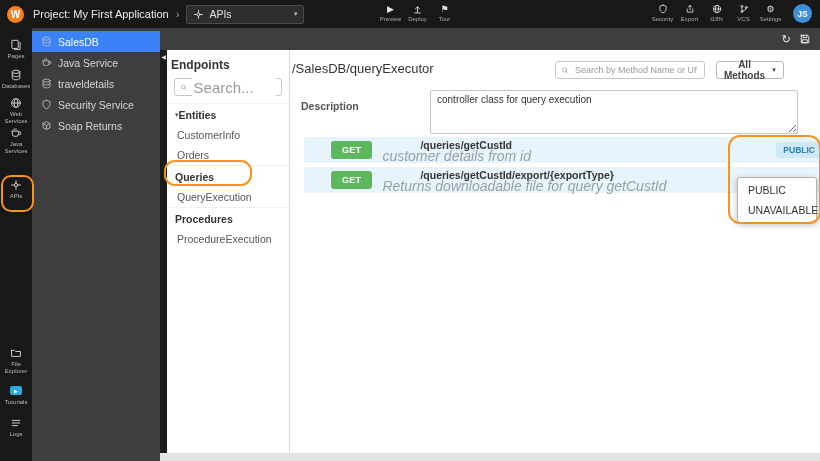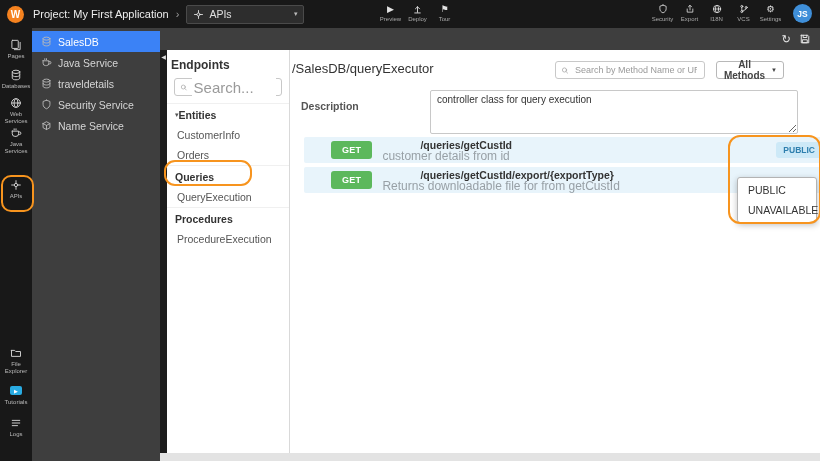--- a/index.html
+++ b/index.html
@@ -78,21 +78,21 @@
   .methods-btn .caret{font-size:6px;}
   .desc-label{position:absolute;left:11px;top:50px;font-size:10.5px;font-weight:bold;color:#555;}
   .desc-area{position:absolute;left:140px;top:40px;width:368px;height:44px;border:1px solid #c8c8c8;border-radius:2px;font-size:10px;
              font-family:inherit;color:#333;padding:3px 6px;box-sizing:border-box;resize:both;}
   .api-row{position:absolute;left:14px;width:511px;height:26px;background:#E8F4FB;display:flex;align-items:center;border-radius:2px;cursor:pointer;padding-left:24px;}
   .api-row.row1{top:87px;}
   .api-row.row2{top:117px;}
   .method-badge{margin-left:3px;background:#5CB85C;color:#fff;font-size:9px;font-weight:bold;padding:4px 11px;border-radius:3px;letter-spacing:.3px;}
   .row-text{margin-left:10px;}
   .row-path{font-size:10.5px;font-weight:bold;color:#333;line-height:12px;margin-left:38px;}
-  .row-sub{font-size:12px;color:#98a0a6;line-height:10px;}
+  .row-sub{font-size:14px;font-style:italic;color:#98a0a6;line-height:10px;}
   .access-chip{margin-left:auto;margin-right:10px;background:#CDE9F7;border:0;color:#2E7FAE;font-size:8.5px;font-weight:bold;
                padding:3px 7px;border-radius:3px;display:flex;align-items:center;gap:4px;cursor:pointer;font-family:inherit;}
   .access-chip .chip-caret{font-size:6px;}
   .access-menu{position:absolute;left:447px;top:127px;width:80px;background:#fff;border:1px solid #b3b3b3;border-radius:3px;
                box-shadow:0 2px 6px rgba(0,0,0,.25);z-index:5;box-sizing:border-box;padding:2px 0;}
   .menu-item{padding:4px 10px;font-size:10.5px;color:#333;cursor:pointer;}
 
   
   .hscroll{position:absolute;left:160px;bottom:0;width:660px;height:8px;background:#e3e3e3;cursor:pointer;}
 
@@ -343,21 +343,21 @@
           </svg>
         </span>
       <span>Security Service</span>
     </div>
     <div class="core-item">
       <span class="c-icon">
           <svg class="sv" width="11" height="11" viewBox="0 0 16 16">
             <use href="#icon-box"></use>
           </svg>
         </span>
-      <span>Name Service</span>
+      <span>Soap Returns</span>
     </div>
   </div>
 
   <div class="app-strip">
     <span class="strip-actions">
       <span class="s-icon">↻</span>
       <span class="s-icon">
           <svg class="sv" width="12" height="12" viewBox="0 0 16 16">
             <use href="#icon-save"></use>
           </svg>
@@ -418,21 +418,21 @@
       <button class="access-chip">
         <span>PUBLIC</span>
         <span class="chip-caret">▾</span>
       </button>
     </div>
 
     <div class="api-row row2">
       <span class="method-badge">GET</span>
       <div class="row-text">
         <div class="row-path">/queries/getCustId/export/{exportType}</div>
-        <div class="row-sub">Returns downloadable file for from getCustId</div>
+        <div class="row-sub">Returns downloadable file for query getCustId</div>
       </div>
     </div>
 
     <div class="access-menu">
       <div class="menu-item">PUBLIC</div>
       <div class="menu-item">UNAVAILABLE</div>
     </div>
   </div>
 
   <div class="hscroll"></div>

